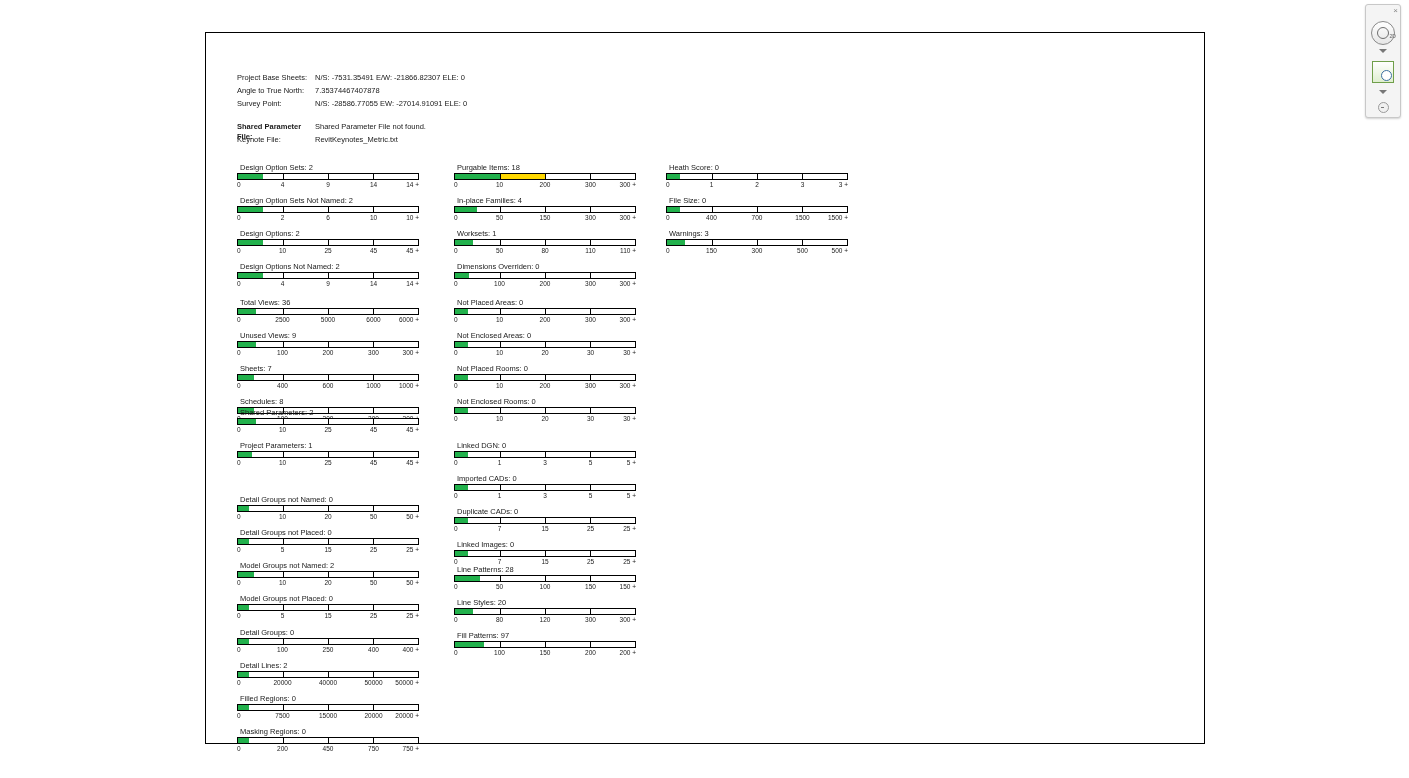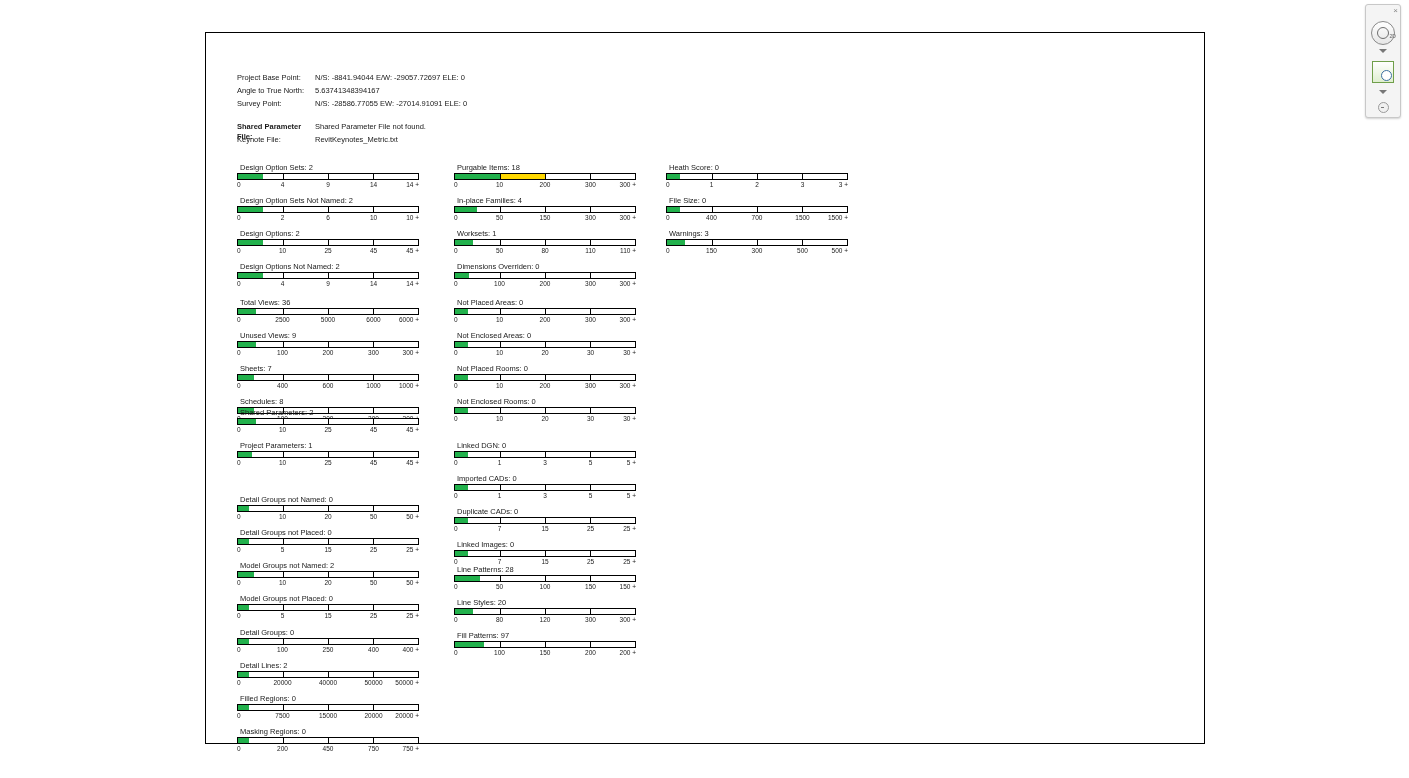--- a/index.html
+++ b/index.html
@@ -173,24 +173,24 @@
 </style>
 </head>
 <body>
 
 <div id="root">
 
   <div id="sheet">
 
     <div id="header-block"></div>
 
-  <div class="info info-label" style="top: 40px;">Project Base Point:</div>
-      <div class="info info-value" style="top: 40px;">N/S: -8841.94044 E/W: -29057.72697 ELE: 0</div>
+  <div class="info info-label" style="top: 40px;">Project Base Sheets:</div>
+      <div class="info info-value" style="top: 40px;">N/S: -7531.35491 E/W: -21866.82307 ELE: 0</div>
       <div class="info info-label" style="top: 53px;">Angle to True North:</div>
-      <div class="info info-value" style="top: 53px;">5.63741348394167</div>
+      <div class="info info-value" style="top: 53px;">7.35374467407878</div>
       <div class="info info-label" style="top: 66px;">Survey Point:</div>
       <div class="info info-value" style="top: 66px;">N/S: -28586.77055 EW: -27014.91091 ELE: 0</div>
       <div class="info info-label" style="top: 89px; width: 72px; white-space: normal; font-weight: bold;">Shared Parameter File:</div>
       <div class="info info-value" style="top: 89px;">Shared Parameter File not found.</div>
       <div class="info info-label" style="top: 102px; width: 72px; white-space: normal;">Keynote File:</div>
       <div class="info info-value" style="top: 102px;">RevitKeynotes_Metric.txt</div>
       <div class="metric" style="left: 31px; top: 130px;">
         <div class="metric-title">Design Option Sets:  2</div>
         <div class="bar">
           <div class="seg" style="width: 14%; background: rgb(34, 177, 76);"></div>

